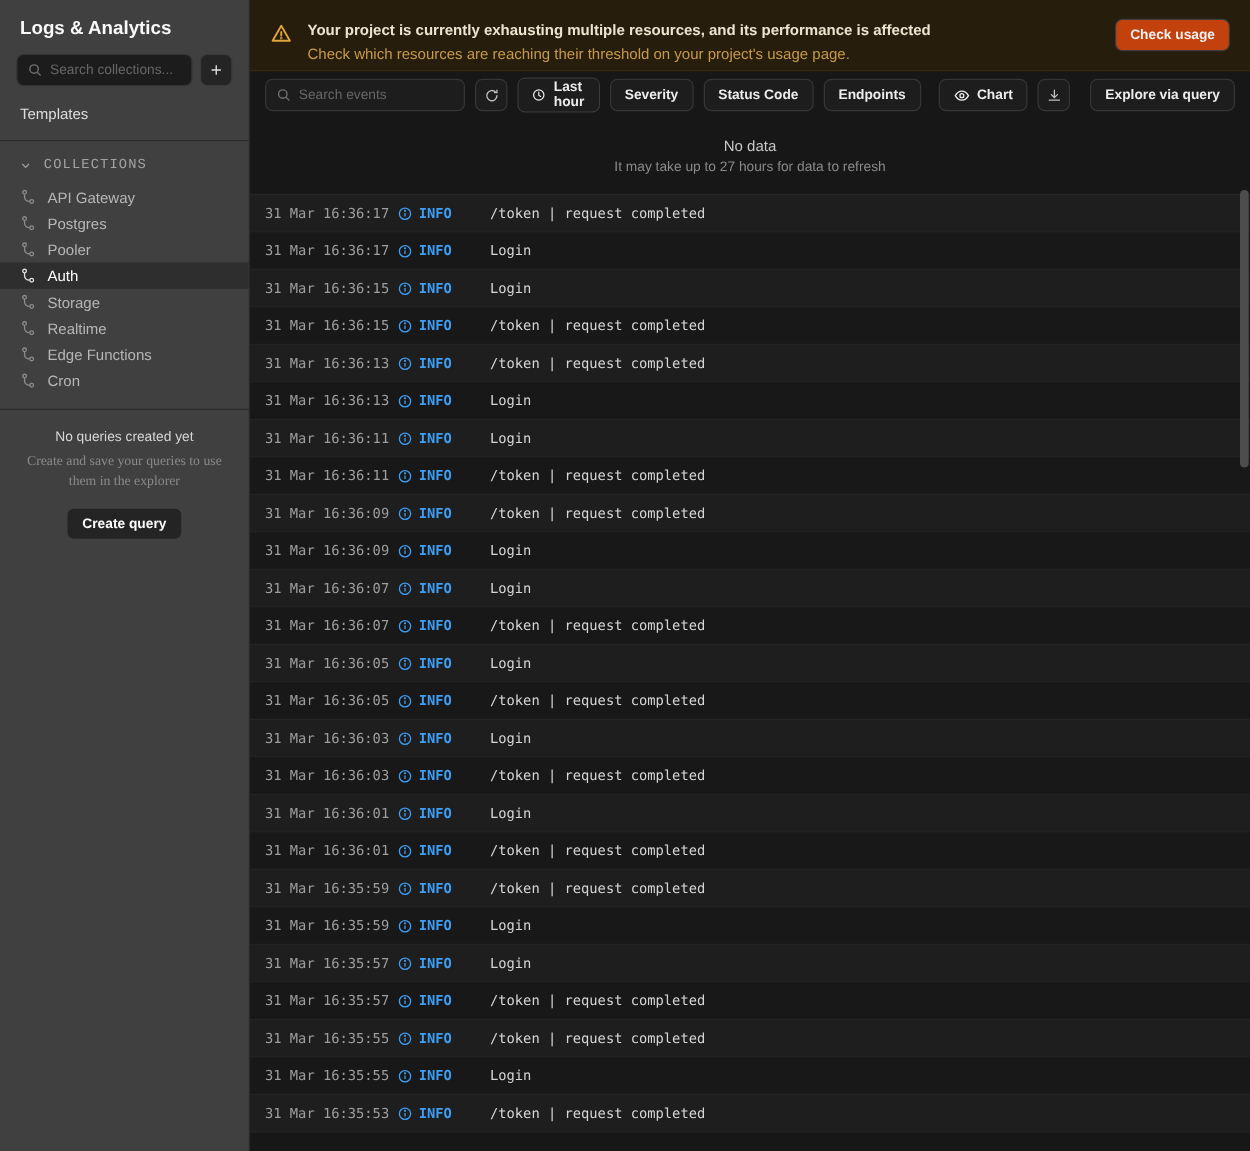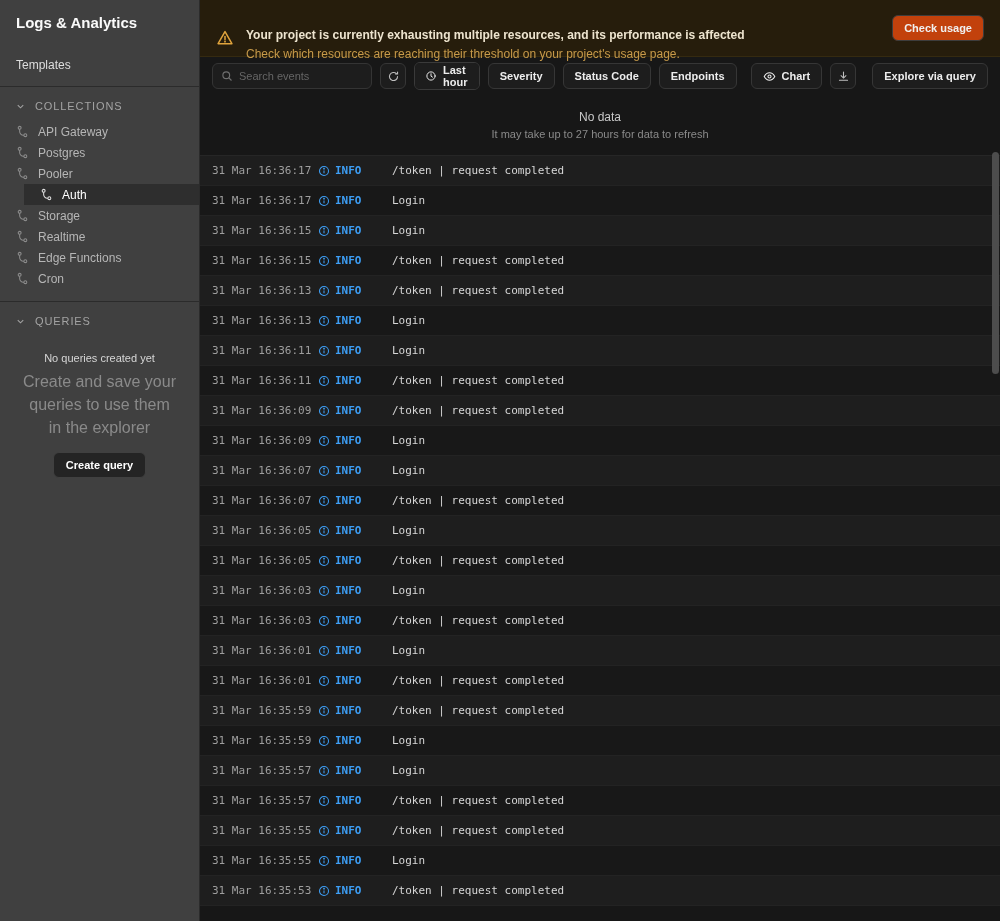--- a/index.html
+++ b/index.html
@@ -34,47 +34,47 @@
     width: 26px; height: 26px; min-width: 26px;
     border: 1px solid #3a3a3a; border-radius: 6px;
     background: #242424; color: #dddddd;
     display: flex; align-items: center; justify-content: center; cursor: pointer;
   }
   .templates-link { padding: 15px 16px 14px; font-size: 12px; color: #dedede; cursor: pointer; }
   .side-divider { border-top: 1px solid #2b2b2b; }
   .section-header {
     display: flex; align-items: center; gap: 9px;
     padding: 13px 15px 9px; color: #a3a3a3; font-size: 11px;
-    letter-spacing: 0.9px; cursor: pointer;
+    letter-spacing: 0.9px; cursor: pointer; font-family: Liberation Mono, monospace;
   }
   .collection-item {
     display: flex; align-items: center; gap: 9px;
     padding: 3px 16px; min-height: 21px; font-size: 12px;
     color: #b6b6b6; cursor: pointer;
   }
   .collection-item .coll-icon { color: #8c8c8c; display: flex; }
-  .collection-item.active { background: #2e2e2e; color: #ffffff; margin-left: 24px; }
+  .collection-item.active { background: #2e2e2e; color: #ffffff; }
   .collection-item.active .coll-icon { color: #e0e0e0; }
   .collections-list { padding-bottom: 12px; }
   .queries-empty { margin: 4px 13px; text-align: center; padding: 12px 8px 14px; }
   .queries-empty .qe-title { font-size: 11px; color: #d6d6d6; margin-bottom: 6px; }
-  .queries-empty .qe-desc { font-size: 16px; color: #8a8a8a; line-height: 1.45; }
+  .queries-empty .qe-desc { font-size: 11px; color: #8a8a8a; line-height: 1.45; font-family: Liberation Serif, serif; }
   .create-query-btn {
     margin-top: 12px; background: #242424; border: 1px solid #404040;
     color: #ffffff; font-size: 11px; font-weight: 700;
     padding: 6px 12px; border-radius: 6px; cursor: pointer;
     font-family: inherit;
   }
 
   
   .main { flex: 1; display: flex; flex-direction: column; background: #171717; min-width: 0; }
 
   .banner {
     height: 57px; background: #261d0c; border-bottom: 1px solid #352a10;
-    display: flex; align-items: flex-start; gap: 12px; padding: 28px 16px; justify-content: center;
+    display: flex; align-items: flex-start; gap: 12px; padding: 17px 16px; justify-content: center;
   }
   .banner-icon { margin-top: 1px; display: flex; }
   .banner-text { flex: 1; }
   .banner-title { font-size: 12px; font-weight: 700; color: #ede4cf; margin-bottom: 5px; }
   .banner-sub { font-size: 12px; color: #c79a4a; }
   .check-usage-btn {
     align-self: center; background: #c2410c; border: 1px solid #3d3d3d;
     color: #f0f0f0; font-weight: 700; font-size: 11px;
     padding: 6px 11px; border-radius: 6px; cursor: pointer; white-space: nowrap;
     font-family: inherit;
@@ -130,20 +130,38 @@
   }
 </style>
 </head>
 <body>
 
 <div class="app">
 
   <aside class="sidebar">
     <div class="sidebar-title">Logs &amp; Analytics</div>
 
+    <div class="search-row">
+      <div class="search-box">
+        <span style="display:flex;">
+          <svg viewBox="0 0 16 16" width="12" height="12" fill="none" stroke="currentColor" stroke-width="1.5">
+              <circle cx="7" cy="7" r="4.5"></circle>
+              <line x1="10.5" y1="10.5" x2="14" y2="14"></line>
+            </svg>
+        </span>
+        <input placeholder="Search collections..." style="">
+      </div>
+      <button class="icon-btn">
+        <span style="display:flex;">
+          <svg viewBox="0 0 16 16" width="12" height="12" fill="none" stroke="currentColor" stroke-width="1.5">
+              <path d="M8 3v10M3 8h10"></path>
+            </svg>
+        </span>
+      </button>
+    </div>
 
     <div class="templates-link">Templates</div>
 
     <div class="side-divider"></div>
 
     <div class="section-header">
       <span style="display:flex;">
         <svg viewBox="0 0 16 16" width="11" height="11" fill="none" stroke="currentColor" stroke-width="1.5">
             <path d="M4 6l4 4 4-4"></path>
           </svg>
@@ -237,28 +255,20 @@
               <circle cx="11.5" cy="12.5" r="1.8"></circle>
               <path d="M4.5 5.3v2.7a4.5 4.5 0 0 0 4.5 4.5h0.7"></path>
             </svg>
     </span>
     <span class="coll-label">Cron</span>
   </div>
 </nav>
 
     <div class="side-divider"></div>
 
-    <div class="section-header">
-      <span style="display:flex;">
-        <svg viewBox="0 0 16 16" width="11" height="11" fill="none" stroke="currentColor" stroke-width="1.5">
-            <path d="M4 6l4 4 4-4"></path>
-          </svg>
-      </span>
-      <span>QUERIES</span>
-    </div>
 
     <div class="queries-empty">
       <div class="qe-title">No queries created yet</div>
       <div class="qe-desc">Create and save your queries to use them in the explorer</div>
       <button class="create-query-btn">Create query</button>
     </div>
   </aside>
 
   <main class="main">
 

